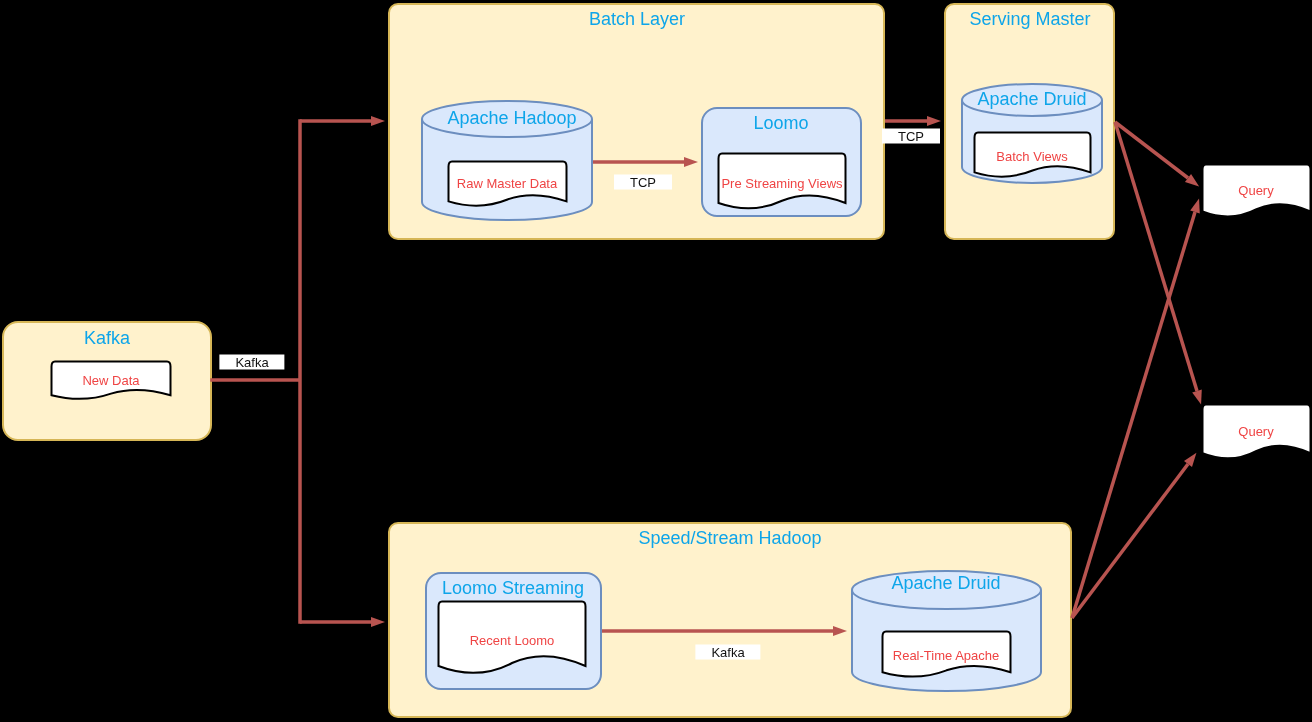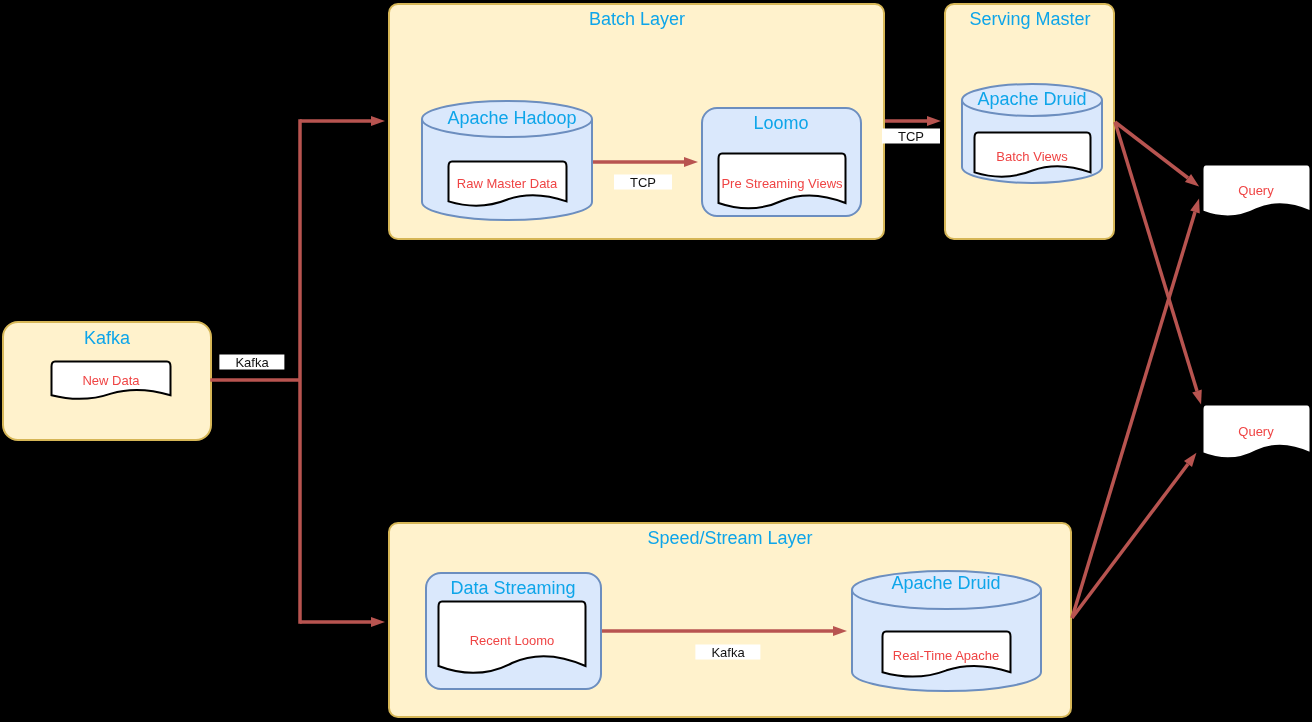--- a/index.html
+++ b/index.html
@@ -75,25 +75,25 @@
     <path class="edge" d="M602,631 L833,631" marker-end="url(#ah)"></path>
     <path class="edge" d="M1115,122 L1188,178" marker-end="url(#ah)"></path>
     <path class="edge" d="M1115,122 L1197,391" marker-end="url(#ah)"></path>
     <path class="edge" d="M1072,618 L1195,212" marker-end="url(#ah)"></path>
     <path class="edge" d="M1072,618 L1188,464" marker-end="url(#ah)"></path>
   </svg>
 
   <span class="t" style="left:107px;top:328px">Kafka</span>
   <span class="t" style="left:637px;top:9px">Batch Layer</span>
   <span class="t" style="left:1030px;top:9px">Serving Master</span>
-  <span class="t" style="left:730px;top:528px">Speed/Stream Layer</span>
+  <span class="t" style="left:730px;top:528px">Speed/Stream Hadoop</span>
   <span class="t" style="left:512px;top:108px">Apache Hadoop</span>
   <span class="t" style="left:781px;top:113px">Loomo</span>
   <span class="t" style="left:1032px;top:89px">Apache Druid</span>
-  <span class="t" style="left:513px;top:578px">Data Streaming</span>
+  <span class="t" style="left:513px;top:578px">Loomo Streaming</span>
   <span class="t" style="left:946px;top:573px">Apache Druid</span>
 
   <span class="c" style="left:111px;top:380px">New Data</span>
   <span class="c" style="left:507px;top:183px">Raw Master Data</span>
   <span class="c" style="left:782px;top:183px">Pre Streaming Views</span>
   <span class="c" style="left:1032px;top:156px">Batch Views</span>
   <span class="c" style="left:512px;top:640px">Recent Loomo</span>
   <span class="c" style="left:946px;top:655px">Real-Time Apache</span>
   <span class="c" style="left:1256px;top:190px">Query</span>
   <span class="c" style="left:1256px;top:431px">Query</span>

